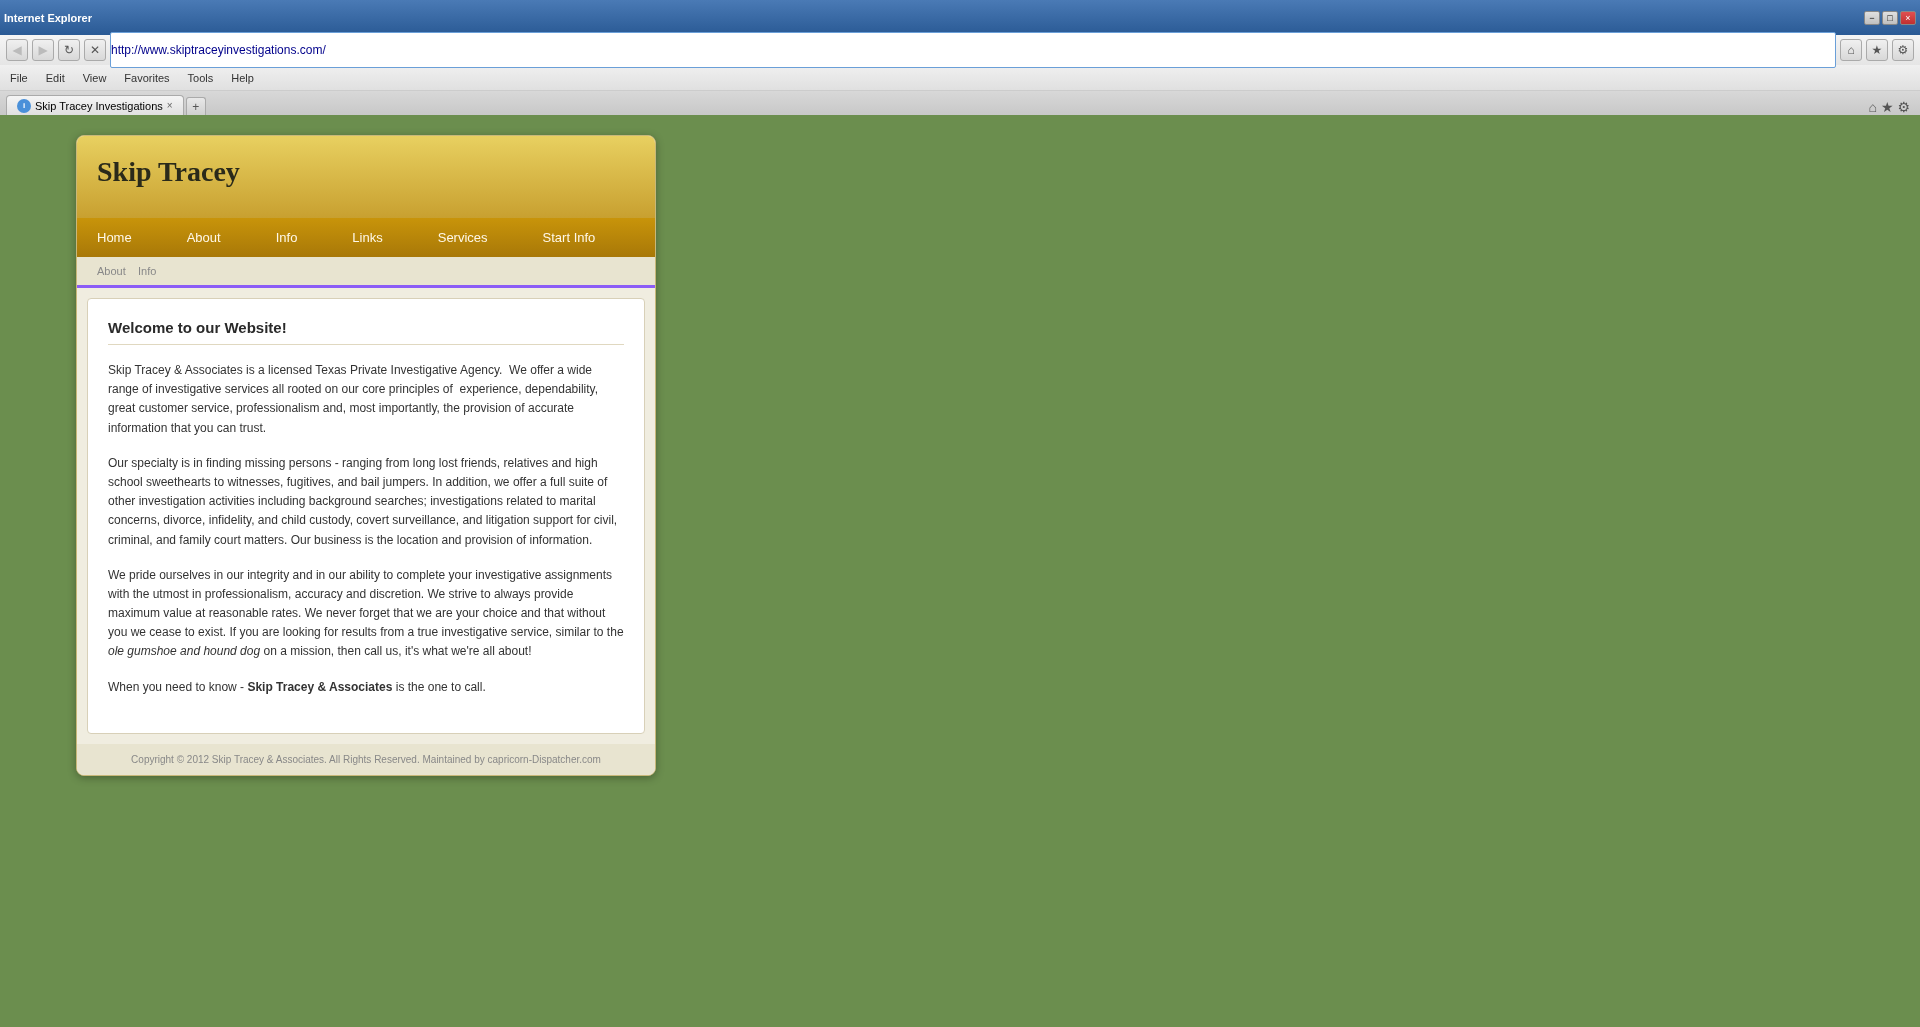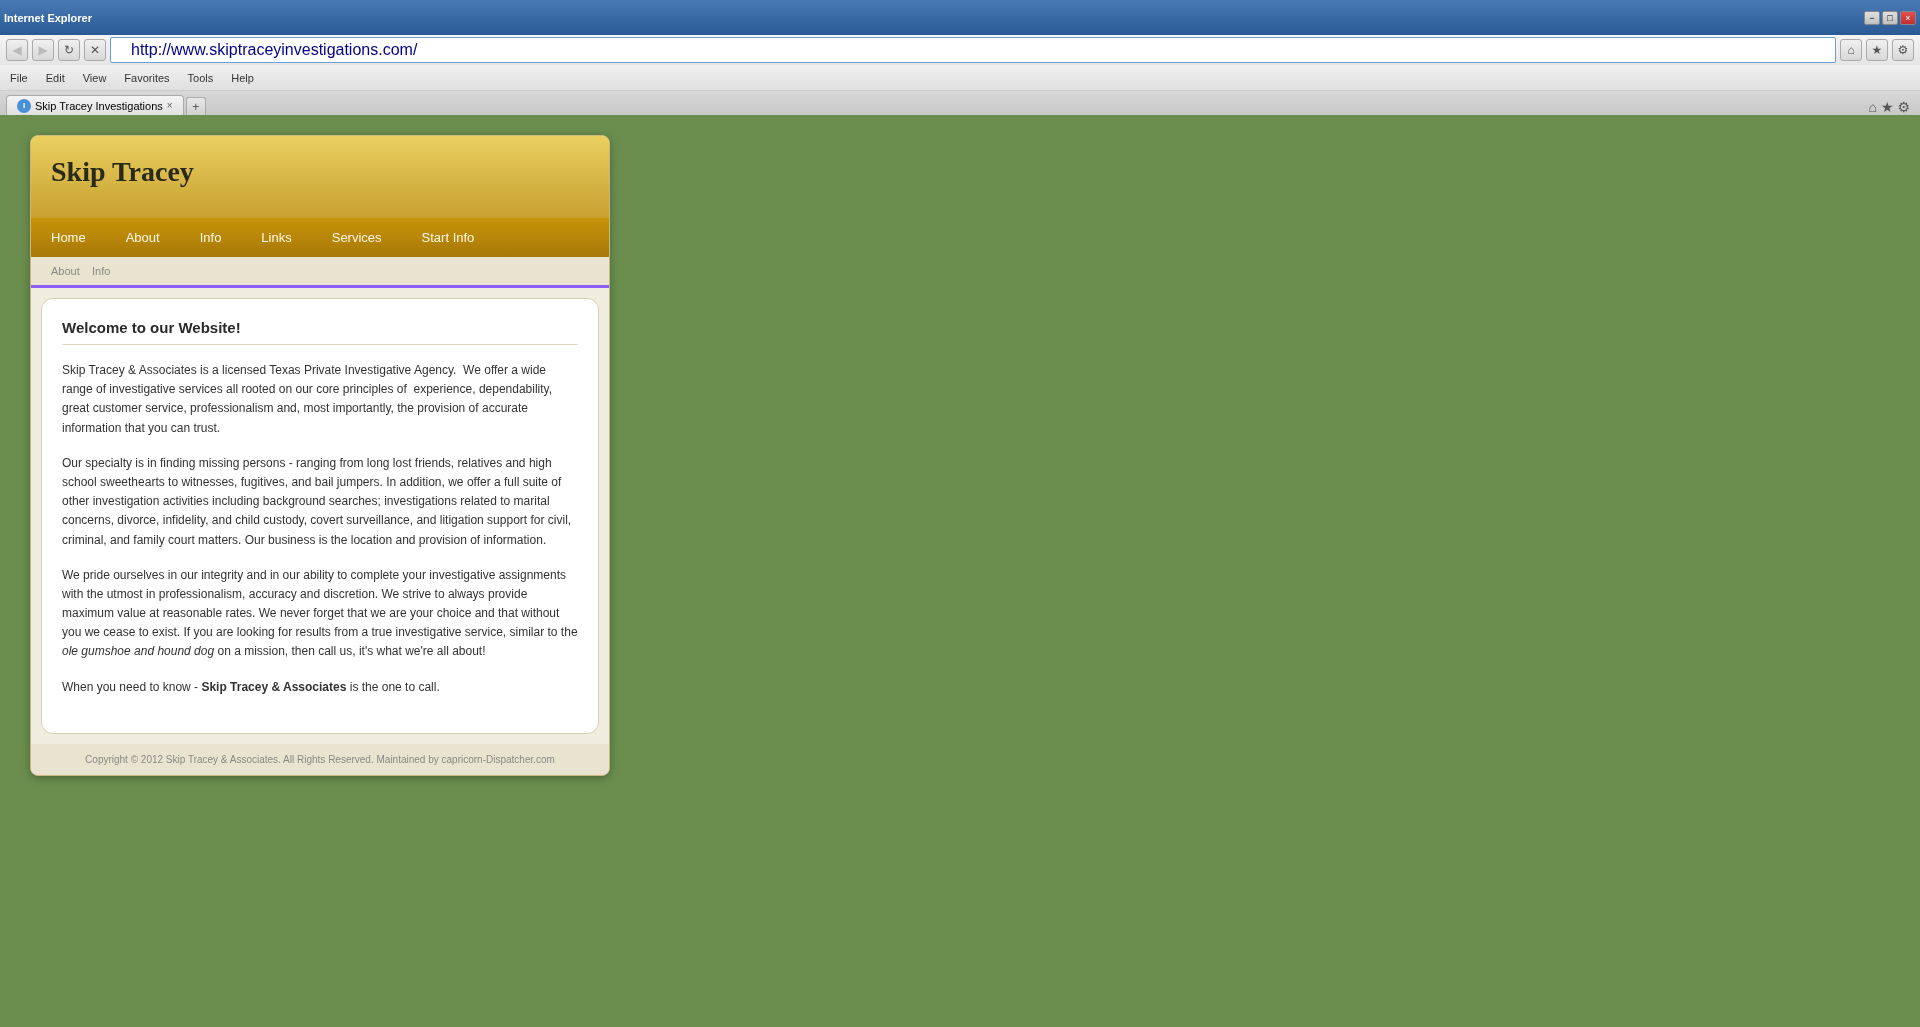--- a/index.html
+++ b/index.html
@@ -78,25 +78,25 @@
 
     .address-bar-container {
       flex: 1;
       display: flex;
       align-items: center;
       gap: 3px;
     }
 
     .address-bar {
       flex: 1;
-      height: 26px;
+      height: 36px;
       border: 1px solid #6a9fd8;
       border-radius: 2px;
-      padding: 0 20px;
-      font-size: 16px;
+      padding: 0 0;
+      font-size: 12px;
       background: white;
       color: #00008b;
     }
 
     .toolbar-bar {
       display: flex;
       align-items: center;
       padding: 2px 6px;
       gap: 10px;
       background: linear-gradient(to bottom, #f0f0f0, #e0e0e0);
@@ -186,20 +186,21 @@
       min-height: 940px;
     }
 
     .website-container {
       width: 580px;
       background: #f0ede0;
       border: 1px solid #c8b87a;
       border-radius: 8px;
       overflow: hidden;
       box-shadow: 0 2px 8px rgba(0,0,0,0.3);
+      margin-left: 46px;
     }
 
     
     .site-header {
       background: linear-gradient(to bottom, #e8d060, #c8a030);
       padding: 20px 20px 30px 20px;
       min-height: 80px;
     }
 
     .site-title {
@@ -207,20 +208,21 @@
       font-weight: bold;
       color: #2a2a1a;
       font-family: Georgia, serif;
     }
 
     
     .site-nav {
       background: linear-gradient(to bottom, #c8940a, #a87808);
       display: flex;
       align-items: center;
+      gap: 15px;
     }
 
     .nav-item {
       padding: 12px 20px;
       color: #fff8e8;
       font-size: 13px;
       cursor: pointer;
       font-family: Arial, sans-serif;
       white-space: nowrap;
     }
@@ -233,21 +235,21 @@
       color: #888;
       border-bottom: 3px solid #8b5cf6;
     }
 
     
     .site-main {
       padding: 20px;
       background: white;
       margin: 10px;
       border: 1px solid #d8d0b8;
-      border-radius: 12px;
+      border-radius: 4px;
     }
 
     .welcome-heading {
       font-size: 15px;
       font-weight: bold;
       color: #2a2a2a;
       margin-bottom: 16px;
       padding-bottom: 8px;
       border-bottom: 1px solid #e0d8c0;
     }

